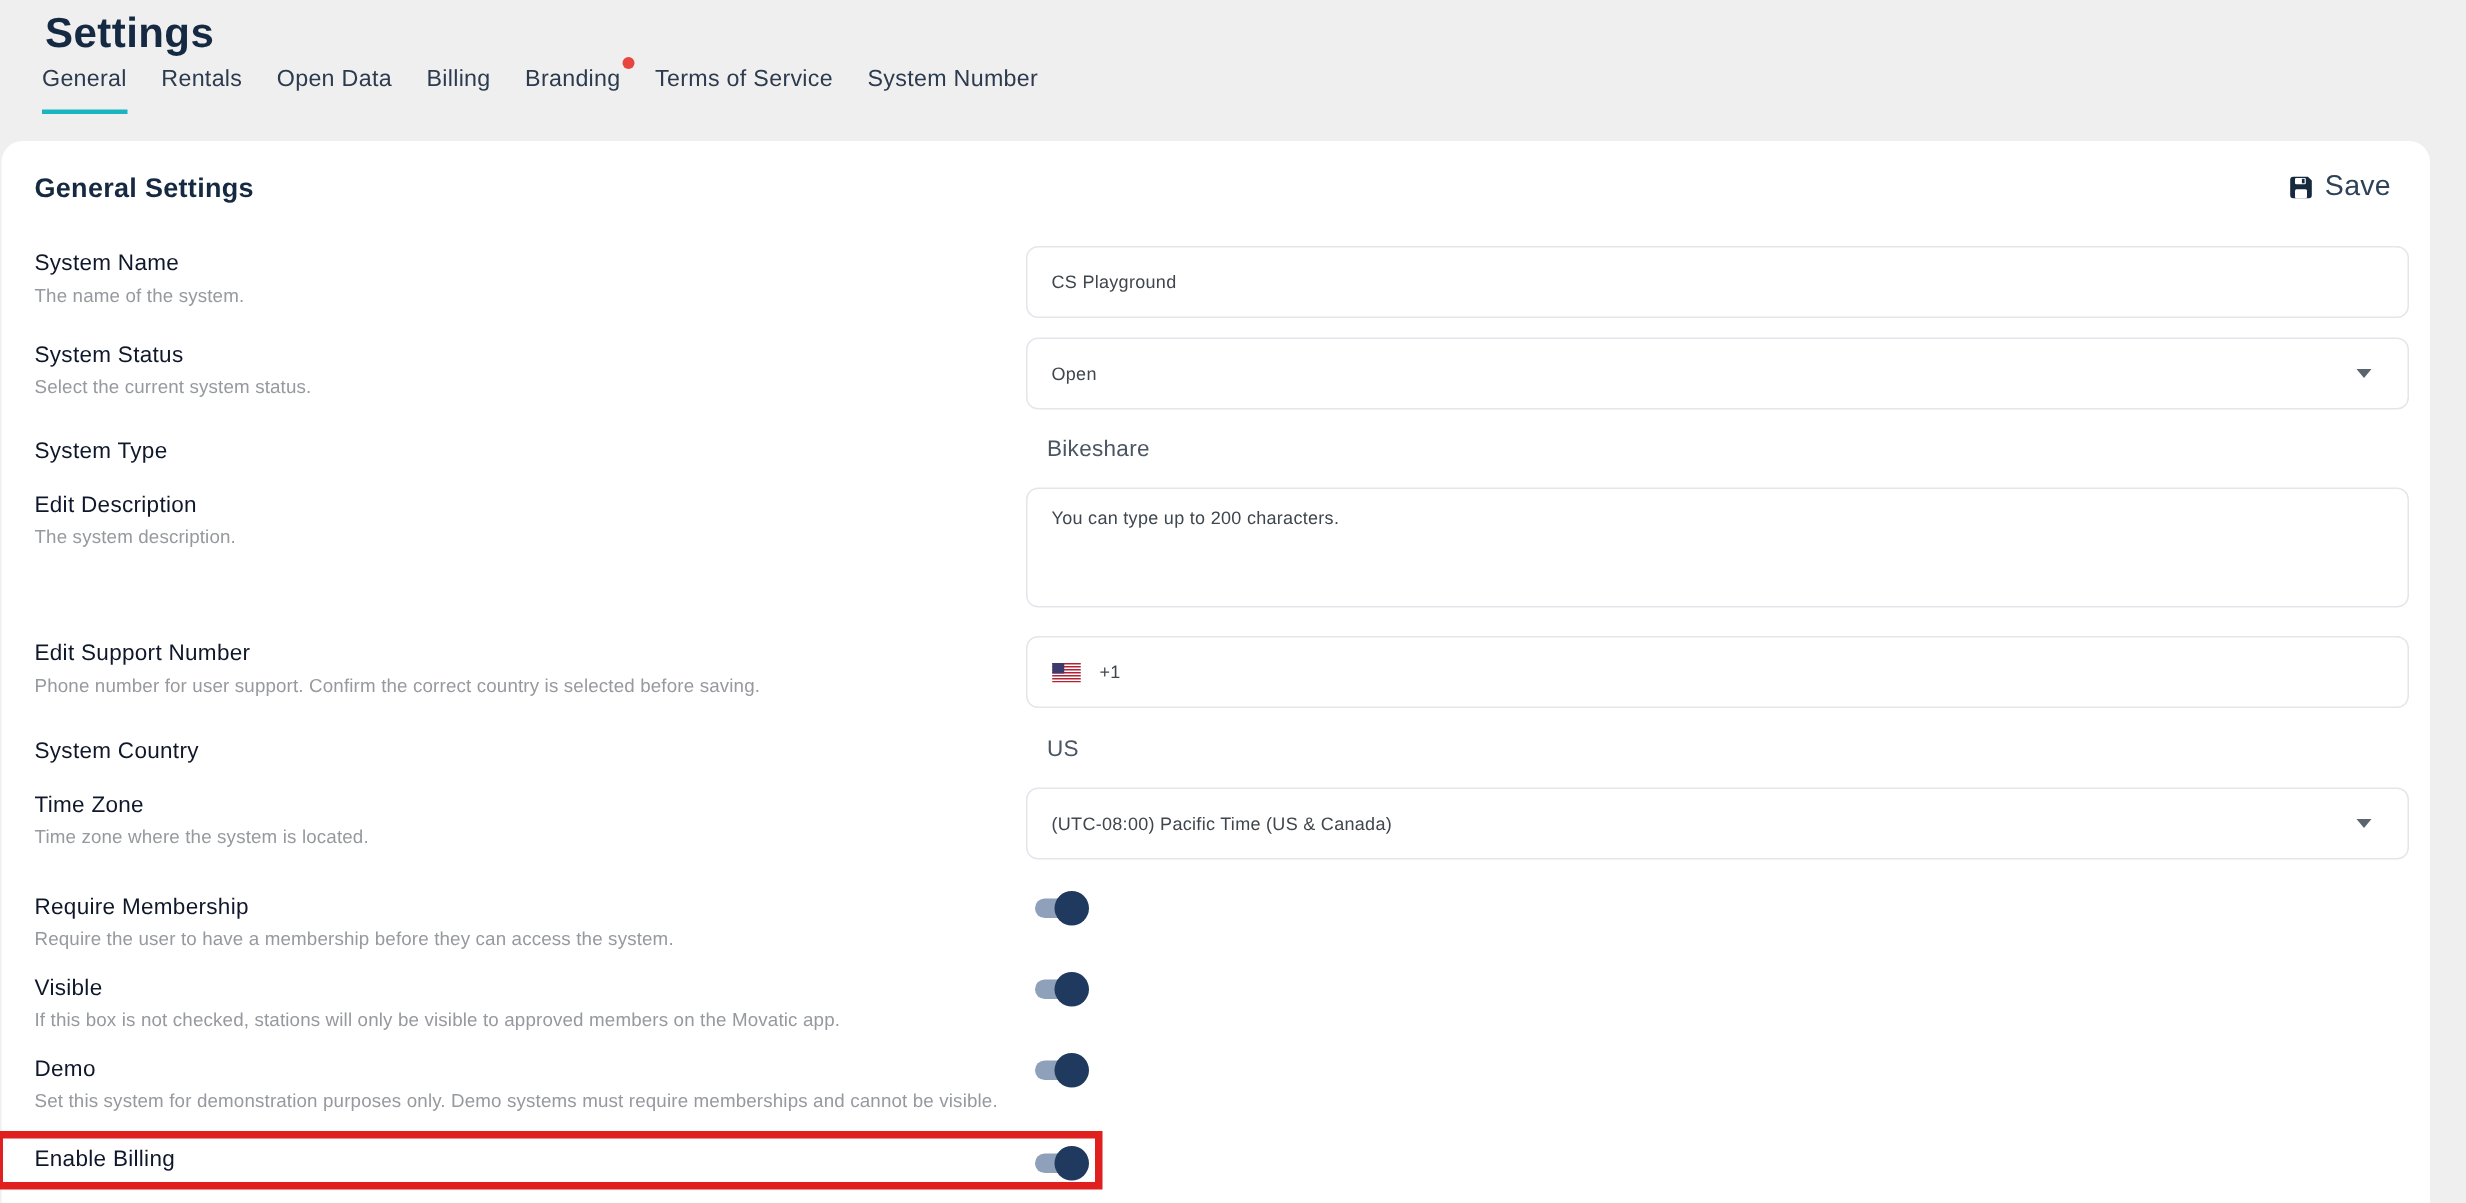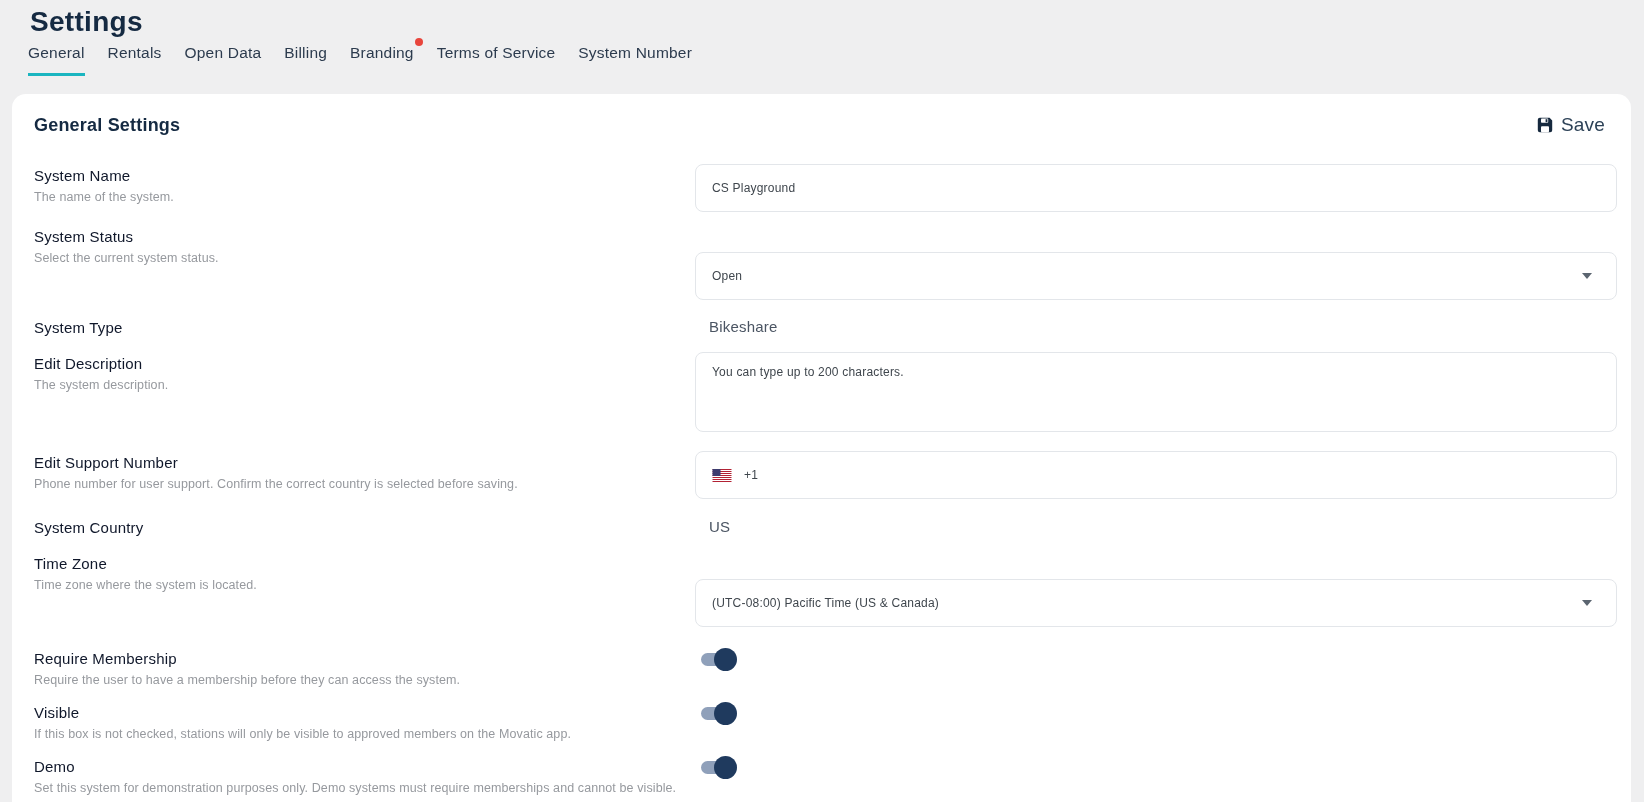--- a/index.html
+++ b/index.html
@@ -23,21 +23,21 @@
     font-size:15.5px; color:#2c3b4e; letter-spacing:.2px;
     padding-bottom:11px; cursor:pointer; position:relative; white-space:nowrap;
   }
   .tab.active { border-bottom:3px solid #1ab5c0; }
   .tab .dot {
     position:absolute; top:-6px; right:-9px;
     width:8px; height:8px; border-radius:50%; background:#e8453c;
   }
   
   .card {
-    position:absolute; left:12px; top:94px; width:1619px; height:708px;
+    position:absolute; left:1px; top:94px; width:1619px; height:708px;
     background:#ffffff; border-radius:14px 14px 0 0;
     padding:18px 14px 0 22px;
   }
   .card-head { display:flex; justify-content:space-between; align-items:center; height:26px; }
   .card-heading { font-size:18px; font-weight:700; color:#152a42; letter-spacing:.2px; }
   .save-btn {
     display:flex; align-items:center; gap:8px; cursor:pointer;
     font-size:19px; color:#2d4257; letter-spacing:.2px; padding-right:12px;
   }
   
@@ -45,21 +45,21 @@
   .lbl { width:661px; flex:none; padding-top:3px; }
   .label { font-size:15px; color:#0f172a; letter-spacing:.2px; }
   .desc  { font-size:12.5px; color:#96999e; margin-top:6px; letter-spacing:.1px; }
   .ctl { flex:1; }
   .static-value { font-size:15px; color:#4b5563; padding:2px 0 0 14px; letter-spacing:.2px; }
   .inputbox {
     height:48px; background:#fff; border:1px solid #e3e6ea; border-radius:8px;
     display:flex; align-items:center; padding:0 16px;
     font-size:12px; color:#3f464d; letter-spacing:.2px;
   }
-  .selectbox { justify-content:space-between; cursor:pointer;margin-top:27px; }
+  .selectbox { justify-content:space-between; cursor:pointer; }
   .caret {
     width:0; height:0; margin-right:8px;
     border-left:5px solid transparent; border-right:5px solid transparent;
     border-top:6px solid #5b6570;
   }
   .textareabox { height:80px; align-items:flex-start; padding-top:12px; }
   .flag { width:20px; height:13px; margin-right:12px; flex:none; }
   
   .toggle { position:relative; width:32px; height:13px; border-radius:7px;
     background:#8fa0ba; margin:6px 0 0 6px; cursor:pointer; flex:none; }

